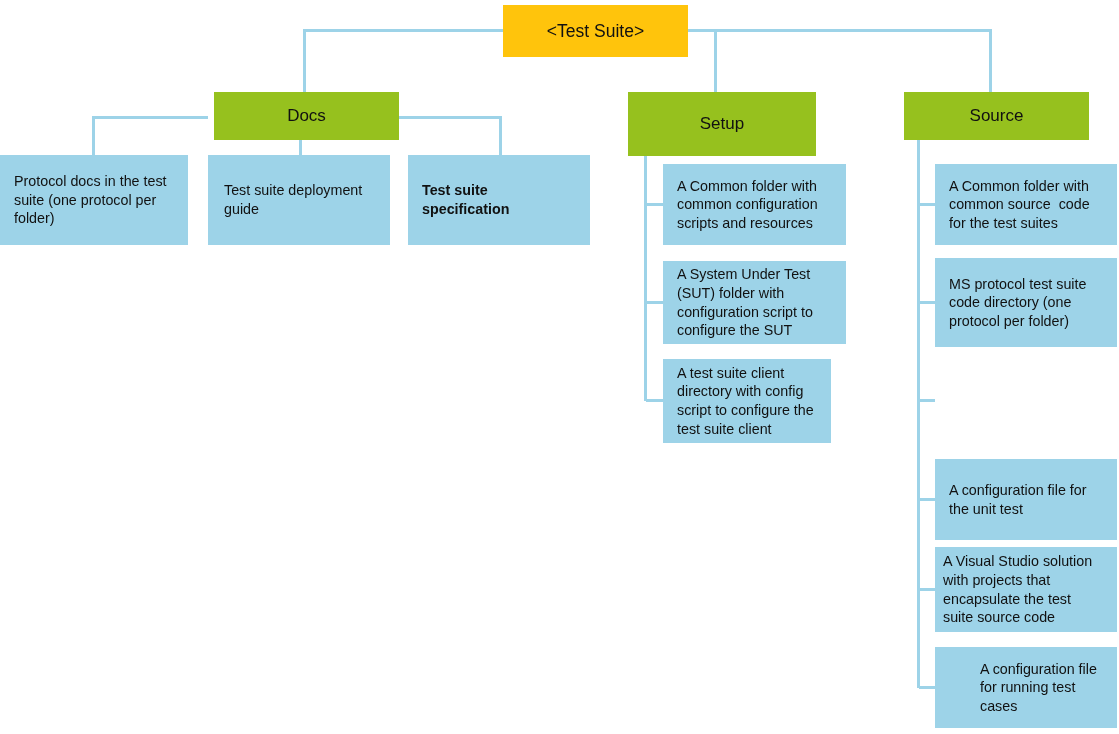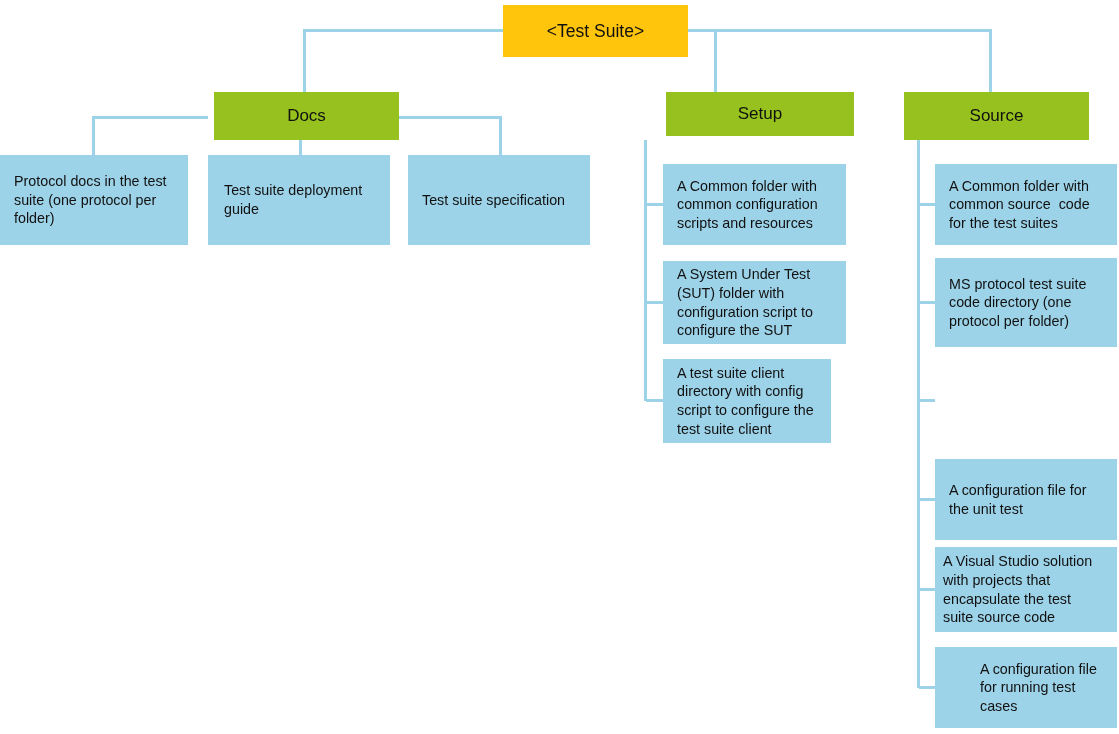--- a/index.html
+++ b/index.html
@@ -96,37 +96,37 @@
   </svg>
 
   <div class="node node-root" style="left:503px; top:5px; width:185px; height:52px;justify-content:center;">
     <span>&lt;Test Suite&gt;</span>
   </div>
 
   <div class="node node-group" style="left:208px; top:92px; width:185px; height:48px;">
     <span>Docs</span>
   </div>
 
-  <div class="node node-group" style="left:660px; top:92px; width:188px; height:44px;">
+  <div class="node node-group" style="left:622px; top:92px; width:188px; height:64px;">
     <span>Setup</span>
   </div>
 
   <div class="node node-group" style="left:898px; top:92px; width:185px; height:48px;">
     <span>Source</span>
   </div>
 
   <div class="node node-leaf" style="left:0px; top:155px; width:188px; height:90px;">
     <span class="leaf-text">Protocol docs in the test suite (one protocol per folder)</span>
   </div>
 
   <div class="node node-leaf" style="left:208px; top:155px; width:182px; height:90px;padding-left:16px;">
     <span class="leaf-text">Test suite deployment guide</span>
   </div>
 
-  <div class="node node-leaf" style="left:408px; top:155px; width:182px; height:90px;">
+  <div class="node node-leaf" style="left:408px; top:155px; width:182px; height:90px;font-weight:bold;">
     <span class="leaf-text">Test suite specification</span>
   </div>
 
   <div class="node node-leaf" style="left:663px; top:164px; width:183px; height:81px;">
     <span class="leaf-text">A Common folder with common configuration scripts and resources</span>
   </div>
 
   <div class="node node-leaf" style="left:663px; top:261px; width:183px; height:83px;">
     <span class="leaf-text">A System Under Test (SUT) folder with configuration script to configure the SUT</span>
   </div>

